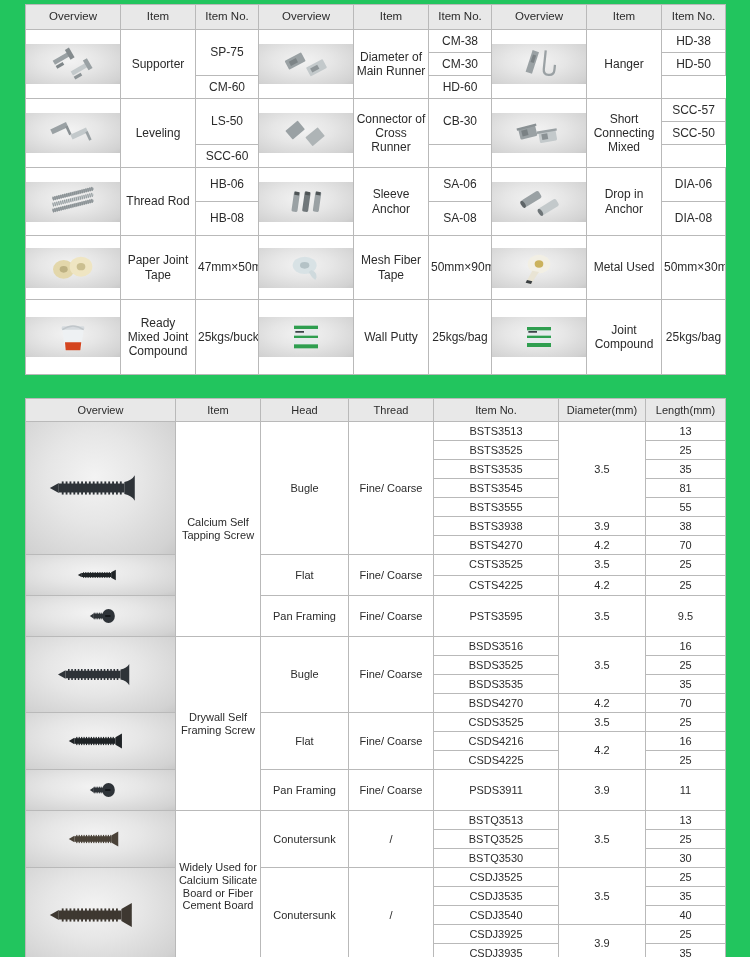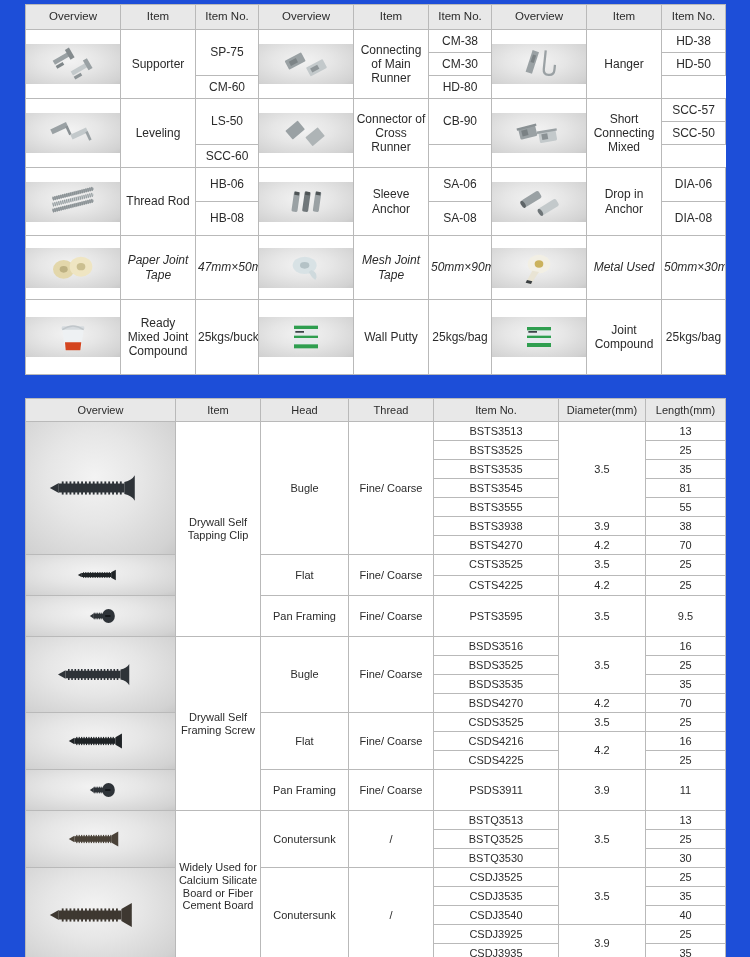--- a/index.html
+++ b/index.html
@@ -11,21 +11,21 @@
     width: 750px;
     height: 957px;
     font-family: "Liberation Sans", sans-serif;
     color: #262626;
     overflow: hidden;
   }
   .page {
     position: relative;
     width: 750px;
     height: 957px;
-    background: #1d4ed8;
+    background: #22c55e;
   }
 
   
   table.cat {
     border-collapse: collapse;
     table-layout: fixed;
     background: #ffffff;
   }
   table.cat td, table.cat th {
     border: 1px solid #b9b9b9;
@@ -137,21 +137,21 @@
                   <rect x="20" y="18" width="28" height="15" rx="1.5" fill="#9aa1a4"></rect>
                   <rect x="25" y="22" width="12" height="7" fill="#7d8487"></rect>
                 </g>
                 <g transform="rotate(-28 66 36)">
                   <rect x="52" y="28" width="28" height="15" rx="1.5" fill="#c3c9cb"></rect>
                   <rect x="57" y="32" width="12" height="7" fill="#8f9699"></rect>
                 </g>
               </svg>
             </div>
           </td>
-          <td class="txt" rowspan="3">Connecting of Main Runner</td>
+          <td class="txt" rowspan="3">Diameter of Main Runner</td>
           <td class="num">CM-38</td>
           <td class="pic" rowspan="3">
             <div class="photo">
               <svg viewBox="0 0 100 60" preserveAspectRatio="xMidYMid meet">
                 <g transform="rotate(18 40 30)">
                   <rect x="34" y="10" width="10" height="34" fill="#9aa1a4"></rect>
                   <rect x="36.5" y="16" width="5" height="12" fill="#7b8285"></rect>
                 </g>
                 <g transform="rotate(6 62 30)">
                   <path d="M58 10 L58 38 Q58 46 66 46 Q74 46 74 38 L74 30" stroke="#9aa1a4" stroke-width="3.4" fill="none"></path>
@@ -161,21 +161,21 @@
           </td>
           <td class="txt" rowspan="3">Hanger</td>
           <td class="num">HD-38</td>
         </tr>
         <tr style="height: 23px;">
           <td class="num">CM-30</td>
           <td class="num">HD-50</td>
         </tr>
         <tr style="height: 23px;">
           <td class="num">CM-60</td>
-          <td class="num">HD-80</td>
+          <td class="num">HD-60</td>
         </tr>
         <tr style="height: 23px;">
           <td class="pic" rowspan="3">
             <div class="photo">
               <svg viewBox="0 0 100 60" preserveAspectRatio="xMidYMid meet">
                 <g transform="rotate(-25 32 26)">
                   <rect x="18" y="18" width="26" height="8" fill="#9aa1a4"></rect>
                   <rect x="40" y="24" width="4" height="14" fill="#8a9194"></rect>
                 </g>
                 <g transform="rotate(-25 62 34)">
@@ -193,21 +193,21 @@
                 <g transform="rotate(-40 34 26)">
                   <rect x="22" y="17" width="24" height="17" rx="1" fill="#9aa1a4"></rect>
                 </g>
                 <g transform="rotate(-40 64 36)">
                   <rect x="52" y="27" width="24" height="17" rx="1" fill="#aeb4b6"></rect>
                 </g>
               </svg>
             </div>
           </td>
           <td class="txt" rowspan="3">Connector of Cross Runner</td>
-          <td class="num" rowspan="2">CB-90</td>
+          <td class="num" rowspan="2">CB-30</td>
           <td class="pic" rowspan="3">
             <div class="photo">
               <svg viewBox="0 0 100 60" preserveAspectRatio="xMidYMid meet">
                 <g transform="rotate(-14 34 28)">
                   <rect x="20" y="20" width="26" height="17" rx="2" fill="#9aa1a4"></rect>
                   <rect x="24" y="24" width="9" height="9" fill="#7a8184"></rect>
                   <rect x="18" y="19" width="30" height="3.5" fill="#8a9194"></rect>
                 </g>
                 <g transform="rotate(-10 64 34)">
                   <rect x="50" y="26" width="26" height="17" rx="2" fill="#c3c9cb"></rect>
@@ -342,21 +342,21 @@
             </div>
           </td>
           <td class="txt" rowspan="2">Drop in Anchor</td>
           <td class="num">DIA-06</td>
         </tr>
         <tr style="height: 34px;">
           <td class="num">HB-08</td>
           <td class="num">SA-08</td>
           <td class="num">DIA-08</td>
         </tr>
-        <tr style="height: 64px; font-style: italic;">
+        <tr style="height: 64px;">
           <td class="pic" rowspan="1">
             <div class="photo">
               <svg viewBox="0 0 100 60" preserveAspectRatio="xMidYMid meet">
                 <ellipse cx="36" cy="32" rx="16" ry="14" fill="#e3d7ab"></ellipse>
                 <ellipse cx="36" cy="32" rx="6" ry="5" fill="#bdb182"></ellipse>
                 <ellipse cx="62" cy="28" rx="17" ry="15" fill="#efe5c2"></ellipse>
                 <ellipse cx="62" cy="28" rx="6.5" ry="5.5" fill="#cbbf90"></ellipse>
                 <path d="M45 32 A16 14 0 0 0 45 30" fill="none"></path>
               </svg>
             </div>
@@ -365,21 +365,21 @@
           <td class="num">47mm×50m</td>
           <td class="pic" rowspan="1">
             <div class="photo">
               <svg viewBox="0 0 100 60" preserveAspectRatio="xMidYMid meet">
                 <ellipse cx="48" cy="26" rx="18" ry="13" fill="#d8e2e5"></ellipse>
                 <ellipse cx="48" cy="26" rx="7" ry="5" fill="#b4c2c6"></ellipse>
                 <path d="M58 33 Q70 38 64 48 Q58 44 54 36 Z" fill="#cfdadd"></path>
               </svg>
             </div>
           </td>
-          <td class="txt" rowspan="1">Mesh Joint Tape</td>
+          <td class="txt" rowspan="1">Mesh Fiber Tape</td>
           <td class="num">50mm×90m</td>
           <td class="pic" rowspan="1">
             <div class="photo">
               <svg viewBox="0 0 100 60" preserveAspectRatio="xMidYMid meet">
                 <ellipse cx="50" cy="24" rx="17" ry="14" fill="#f2efe4"></ellipse>
                 <ellipse cx="50" cy="24" rx="6.5" ry="5.5" fill="#cbb25c"></ellipse>
                 <path d="M40 34 L30 52 L38 54 L50 36 Z" fill="#e9e4d4"></path>
                 <path d="M30 52 L38 54 L40 50 L32 48 Z" fill="#3a3f42"></path>
               </svg>
             </div>
@@ -471,21 +471,21 @@
                 <rect x="52.600000000000016" y="25.6" width="1.25" height="8.8" fill="#2e3338"></rect>
                 <rect x="55.20000000000002" y="25.6" width="1.25" height="8.8" fill="#2e3338"></rect>
                 <rect x="57.80000000000002" y="25.6" width="1.25" height="8.8" fill="#2e3338"></rect>
                 <rect x="60.40000000000002" y="25.6" width="1.25" height="8.8" fill="#2e3338"></rect>
                 <rect x="63.00000000000002" y="25.6" width="1.25" height="8.8" fill="#2e3338"></rect>
                 <polygon points="22,26.6 22,33.4 16,30" fill="#2e3338"></polygon>
                 <path d="M66 26 Q71 25 73 21.5 L73 38.5 Q71 35 66 34 Z" fill="#2e3338"></path>
               </svg>
             </div>
           </td>
-          <td class="txt" rowspan="10">Drywall Self Tapping Clip</td>
+          <td class="txt" rowspan="10">Calcium Self Tapping Screw</td>
           <td class="txt" rowspan="7">Bugle</td>
           <td class="txt" rowspan="7">Fine/ Coarse</td>
           <td class="txt">BSTS3513</td>
           <td class="txt" rowspan="5">3.5</td>
           <td class="txt">13</td>
         </tr>
         <tr>
           <td class="txt">BSTS3525</td>
           <td class="txt">25</td>
         </tr>

